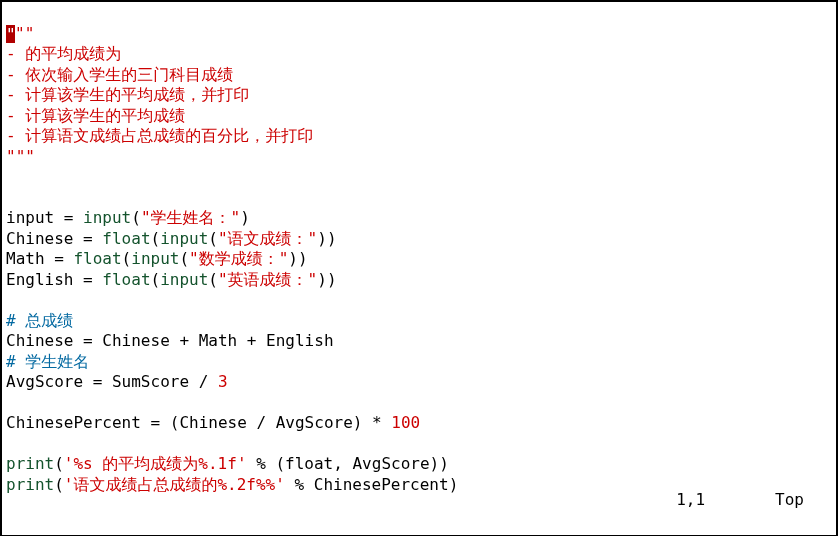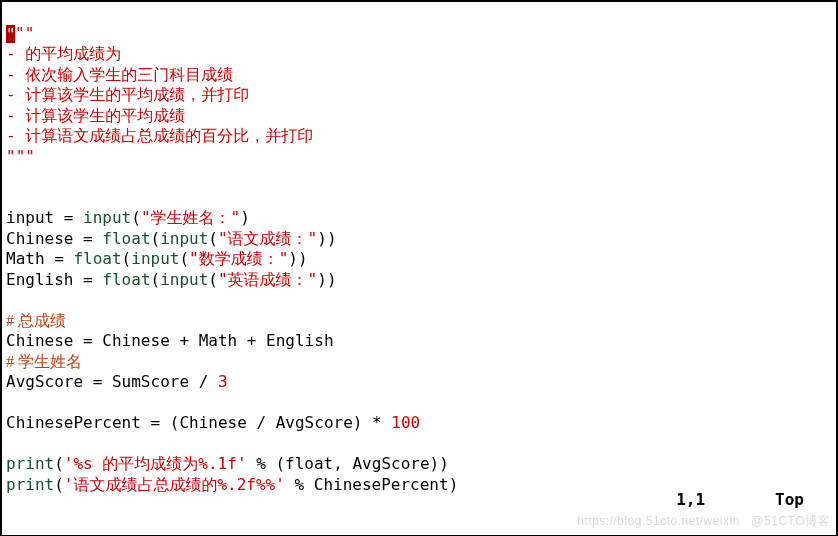--- a/index.html
+++ b/index.html
@@ -28,29 +28,29 @@
     width: 9px;
     height: 18px;
     background: #b00000;
     color: #fff;
     vertical-align: text-bottom;
   }
   .red { color: #cc0000; }
   .teal { color: #14532d; }
   .num { color: #cc0000; }
   .str { color: #cc0000; }
-  .comment { color: #c2410c; font-family: Liberation Serif, serif; }
+  .comment { color: #0369a1; }
   .status {
     position: absolute;
     bottom: 4px;
     right: 8px;
     font-family: "DejaVu Sans Mono", monospace;
     font-size: 16px;
   }
-  .status span { display: inline-block; font-weight: bold; }
+  .status span { display: inline-block; }
   .watermark {
     position: absolute;
     bottom: 4px;
     right: 6px;
     font-size: 12px;
     color: #d8d8d8;
     font-family: sans-serif;
     letter-spacing: 0.5px;
     pointer-events: none;
   }
@@ -76,17 +76,16 @@
 <span class="comment"># 总成绩</span>
 <span>Chinese = Chinese + Math + English</span>
 <span class="comment"># 学生姓名</span>
 <span>AvgScore = SumScore / </span><span class="num">3</span>
 
 <span>ChinesePercent = (Chinese / AvgScore) * </span><span class="num">100</span>
 
 <span class="teal">print</span><span>(</span><span class="str">'%s 的平均成绩为%.1f'</span><span> % (float, AvgScore))</span>
 <span class="teal">print</span><span>(</span><span class="str">'语文成绩占总成绩的%.2f%%'</span><span> % ChinesePercent)</span>
 
-  <div class="watermark">https://blog.51cto.net/weixin   @51CTO博客</div>
   <div class="status">
     <span style="margin-right:70px;">1,1</span><span style="margin-right:24px;">Top</span>
   </div>
 </div>
 
 </body></html>

